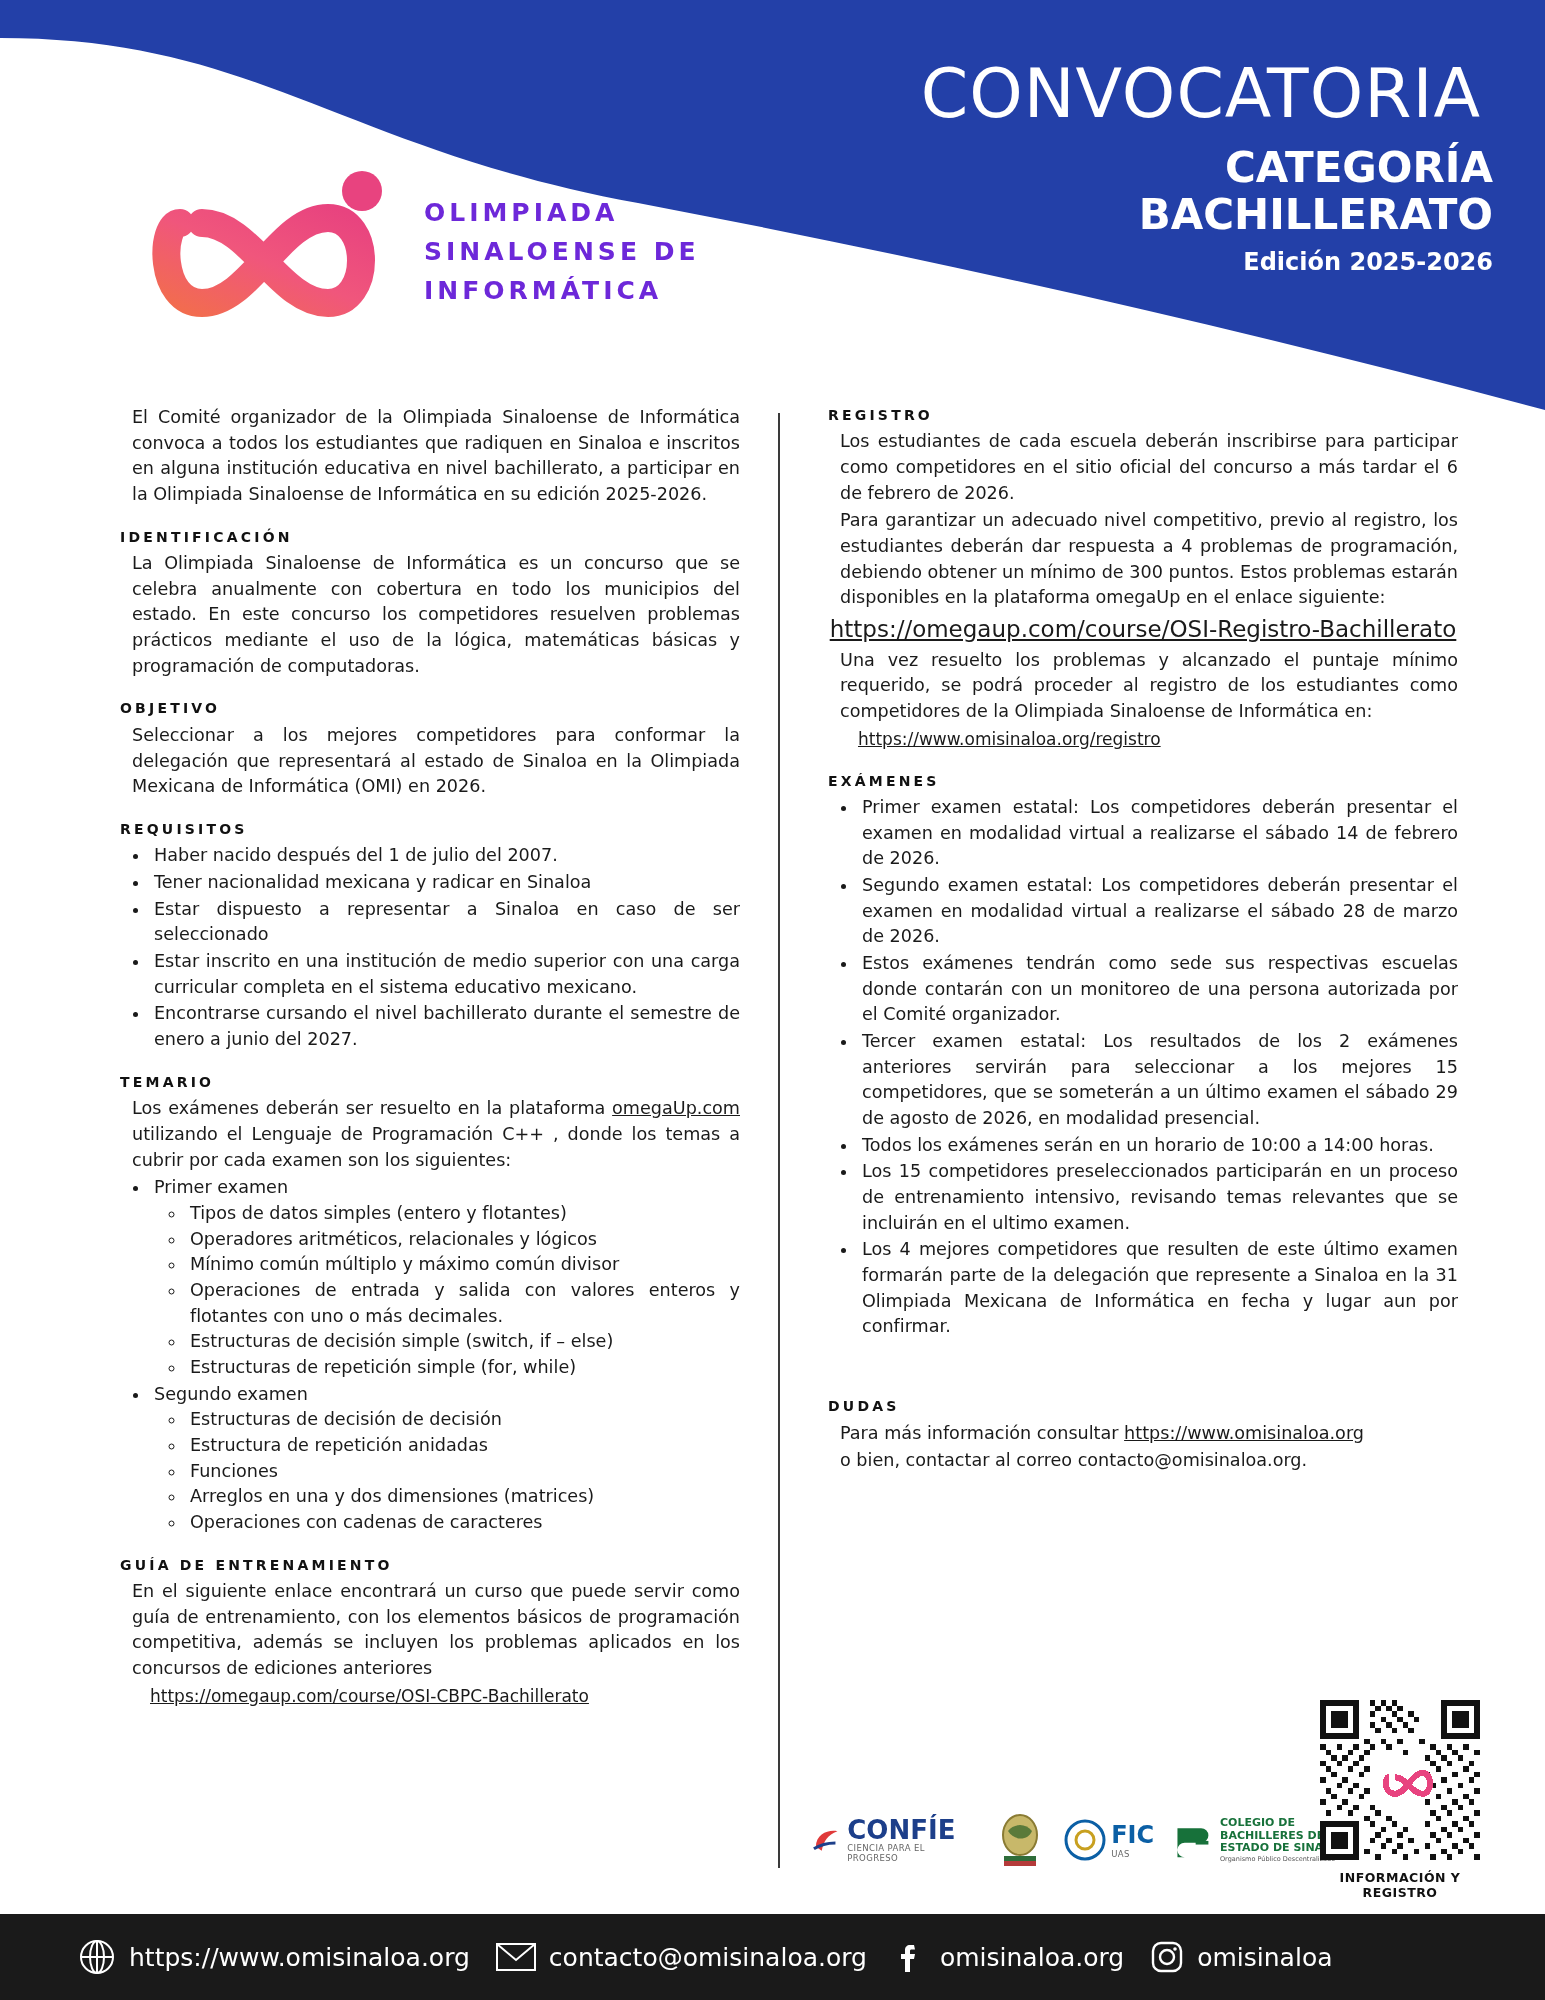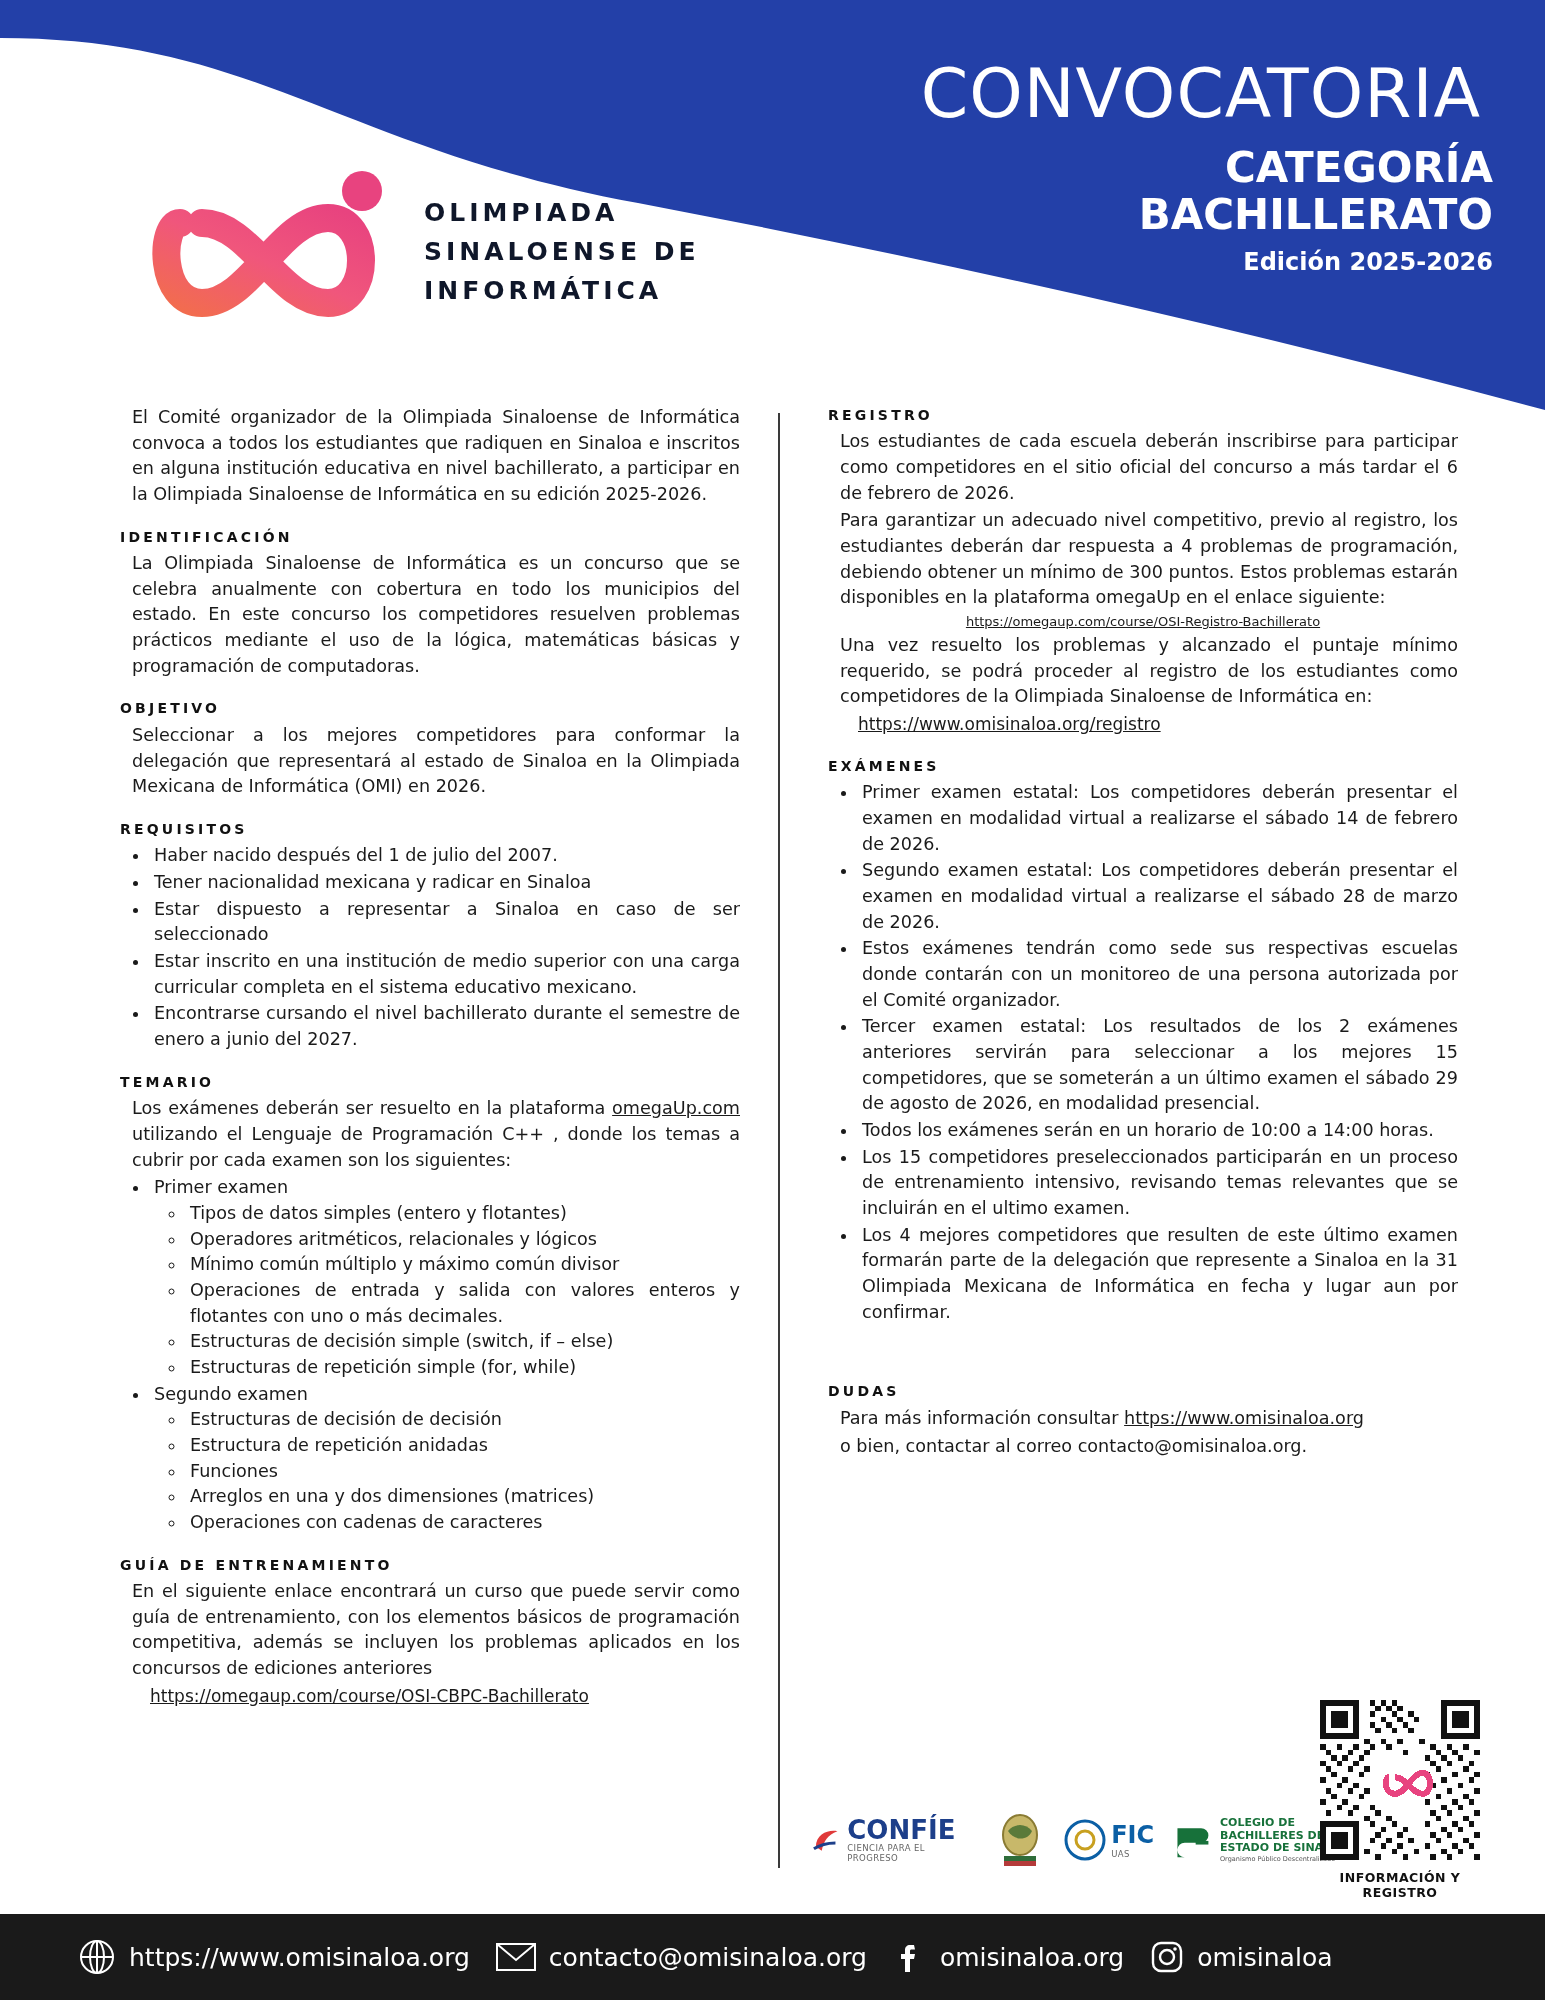--- a/index.html
+++ b/index.html
@@ -64,21 +64,21 @@
     left: 150px;
     top: 160px;
     width: 590px;
     height: 185px;
     z-index: 6;
     display: flex;
     align-items: center;
   }
   .logo-text {
     margin-left: 14px;
-    color: #0f172a;
+    color: #6d28d9;
     font-weight: bold;
     font-size: 25px;
     letter-spacing: 4px;
     line-height: 1.55;
   }
 
   
   .content {
     position: absolute;
     top: 405px;
@@ -137,21 +137,21 @@
   }
   .link {
     color: #1a1a1a;
     text-decoration: underline;
   }
   .link-center {
     display: block;
     text-align: center;
     text-decoration: underline;
     margin: 1px 0;
-    font-size: 13px;
+    font-size: 23px;
   }
   .link-indent {
     display: block;
     margin-left: 30px;
     text-decoration: underline;
     margin-top: 1px;
     font-size: 17px;
   }
 
   

